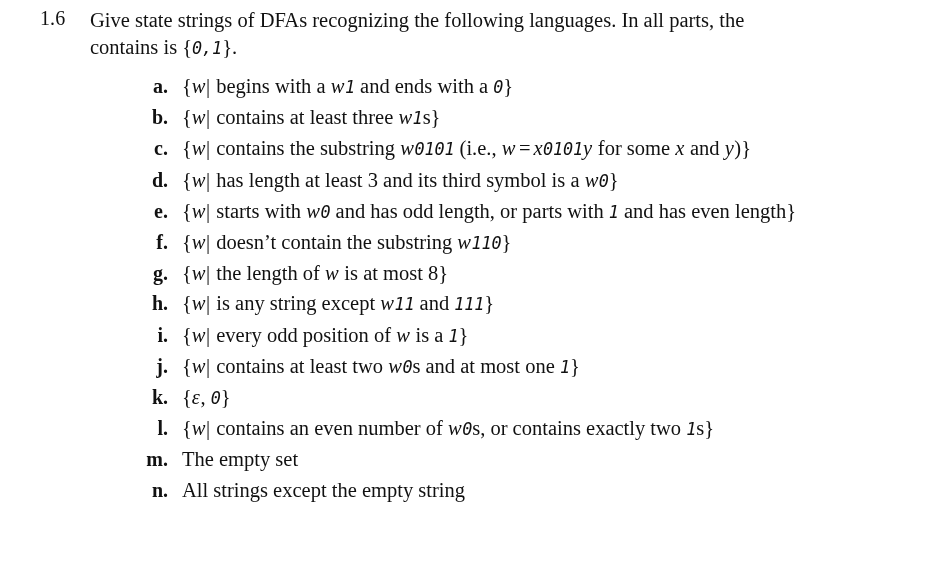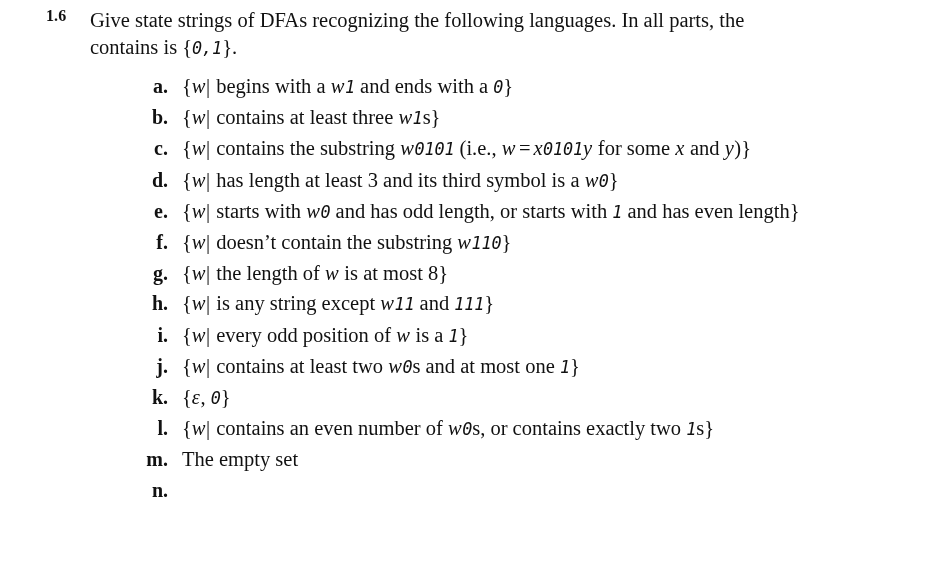--- a/index.html
+++ b/index.html
@@ -23,24 +23,24 @@
     top: 0;
     width: 942px;
   }
 
   .ex-head {
     position: relative;
     padding: 7px 30px 0 46px;
   }
   .ex-number {
     position: absolute;
-    left: 46px;
+    left: 40px;
     top: 7px;
-    font-weight: bold;
-    font-size: 16px;
+    font-weight: normal;
+    font-size: 20px;
     letter-spacing: 0.1px;
   }
   .ex-prompt {
     margin-left: 44px;
     font-size: 20.5px;
     line-height: 1.34;
     text-align: left;
     max-width: 868px;
   }
 
@@ -103,25 +103,25 @@
       <span>Give state strings of DFAs recognizing the following languages. In all parts, the</span><br>
       <span>contains is {</span><span class="tt">0,1</span><span>}.</span>
     </div>
   </div>
 
   <ul class="parts" id="parts-list">
       <li class="part"><span class="part-label">a.</span><span class="part-text"><span class="brace">{</span><span class="mi">w</span><span class="vbar">|</span><span> begins with a </span><span class="mi">w</span><span class="tt">1</span><span> and ends with a </span><span class="tt">0</span><span class="brace">}</span></span></li>
       <li class="part"><span class="part-label">b.</span><span class="part-text"><span class="brace">{</span><span class="mi">w</span><span class="vbar">|</span><span> contains at least three </span><span class="mi">w</span><span class="tt">1</span><span>s</span><span class="brace">}</span></span></li>
       <li class="part"><span class="part-label">c.</span><span class="part-text"><span class="brace">{</span><span class="mi">w</span><span class="vbar">|</span><span> contains the substring </span><span class="mi">w</span><span class="tt">0101</span><span> (i.e., </span><span class="mi">w</span><span class="op">=</span><span class="mi">x</span><span class="tt">0101</span><span class="mi">y</span><span> for some </span><span class="mi">x</span><span> and </span><span class="mi">y</span><span>)</span><span class="brace">}</span></span></li>
       <li class="part"><span class="part-label">d.</span><span class="part-text"><span class="brace">{</span><span class="mi">w</span><span class="vbar">|</span><span> has length at least 3 and its third symbol is a </span><span class="mi">w</span><span class="tt">0</span><span class="brace">}</span></span></li>
-      <li class="part"><span class="part-label">e.</span><span class="part-text"><span class="brace">{</span><span class="mi">w</span><span class="vbar">|</span><span> starts with </span><span class="mi">w</span><span class="tt">0</span><span> and has odd length, or starts with </span><span class="tt">1</span><span> and has even length</span><span class="brace">}</span></span></li>
+      <li class="part"><span class="part-label">e.</span><span class="part-text"><span class="brace">{</span><span class="mi">w</span><span class="vbar">|</span><span> starts with </span><span class="mi">w</span><span class="tt">0</span><span> and has odd length, or parts with </span><span class="tt">1</span><span> and has even length</span><span class="brace">}</span></span></li>
       <li class="part"><span class="part-label">f.</span><span class="part-text"><span class="brace">{</span><span class="mi">w</span><span class="vbar">|</span><span> doesn’t contain the substring </span><span class="mi">w</span><span class="tt">110</span><span class="brace">}</span></span></li>
       <li class="part"><span class="part-label">g.</span><span class="part-text"><span class="brace">{</span><span class="mi">w</span><span class="vbar">|</span><span> the length of </span><span class="mi">w</span><span> is at most 8</span><span class="brace">}</span></span></li>
       <li class="part"><span class="part-label">h.</span><span class="part-text"><span class="brace">{</span><span class="mi">w</span><span class="vbar">|</span><span> is any string except </span><span class="mi">w</span><span class="tt">11</span><span> and </span><span class="tt">111</span><span class="brace">}</span></span></li>
       <li class="part"><span class="part-label">i.</span><span class="part-text"><span class="brace">{</span><span class="mi">w</span><span class="vbar">|</span><span> every odd position of </span><span class="mi">w</span><span> is a </span><span class="tt">1</span><span class="brace">}</span></span></li>
       <li class="part"><span class="part-label">j.</span><span class="part-text"><span class="brace">{</span><span class="mi">w</span><span class="vbar">|</span><span> contains at least two </span><span class="mi">w</span><span class="tt">0</span><span>s and at most one </span><span class="tt">1</span><span class="brace">}</span></span></li>
       <li class="part"><span class="part-label">k.</span><span class="part-text"><span class="brace">{</span><span class="mi">ε</span><span>, </span><span class="tt">0</span><span class="brace">}</span></span></li>
       <li class="part"><span class="part-label">l.</span><span class="part-text"><span class="brace">{</span><span class="mi">w</span><span class="vbar">|</span><span> contains an even number of </span><span class="mi">w</span><span class="tt">0</span><span>s, or contains exactly two </span><span class="tt">1</span><span>s</span><span class="brace">}</span></span></li>
       <li class="part"><span class="part-label">m.</span><span class="part-text"><span>The empty set</span></span></li>
-      <li class="part"><span class="part-label">n.</span></li>
+      <li class="part"><span class="part-label">n.</span><span class="part-text"><span>All strings except the empty string</span></span></li>
     </ul>
 
 </div>
 
 </body></html>

